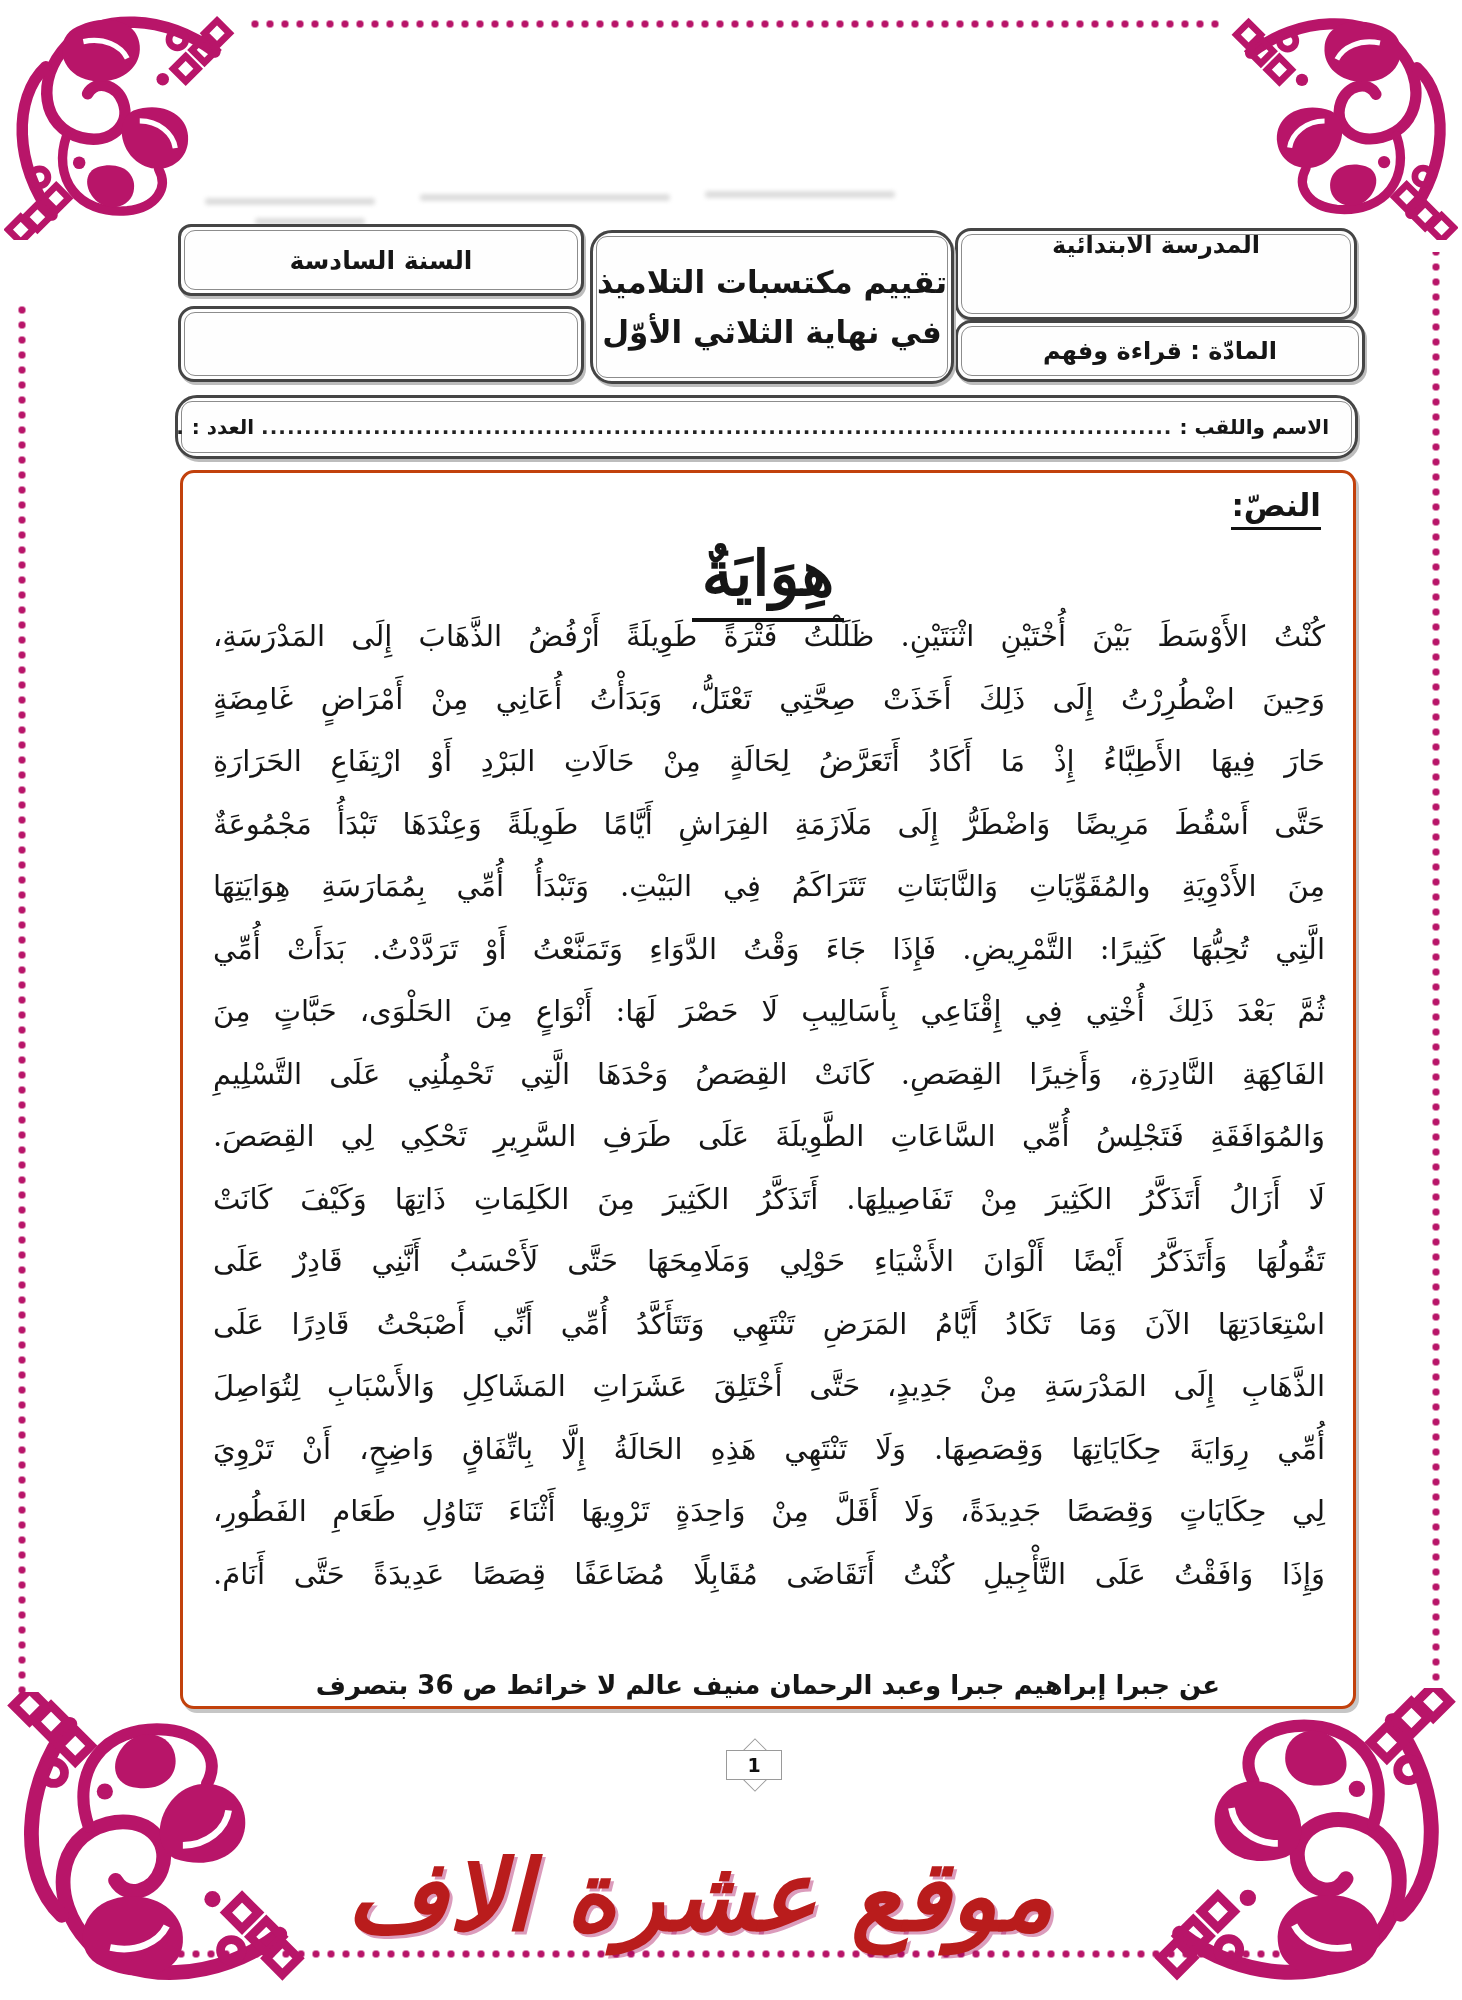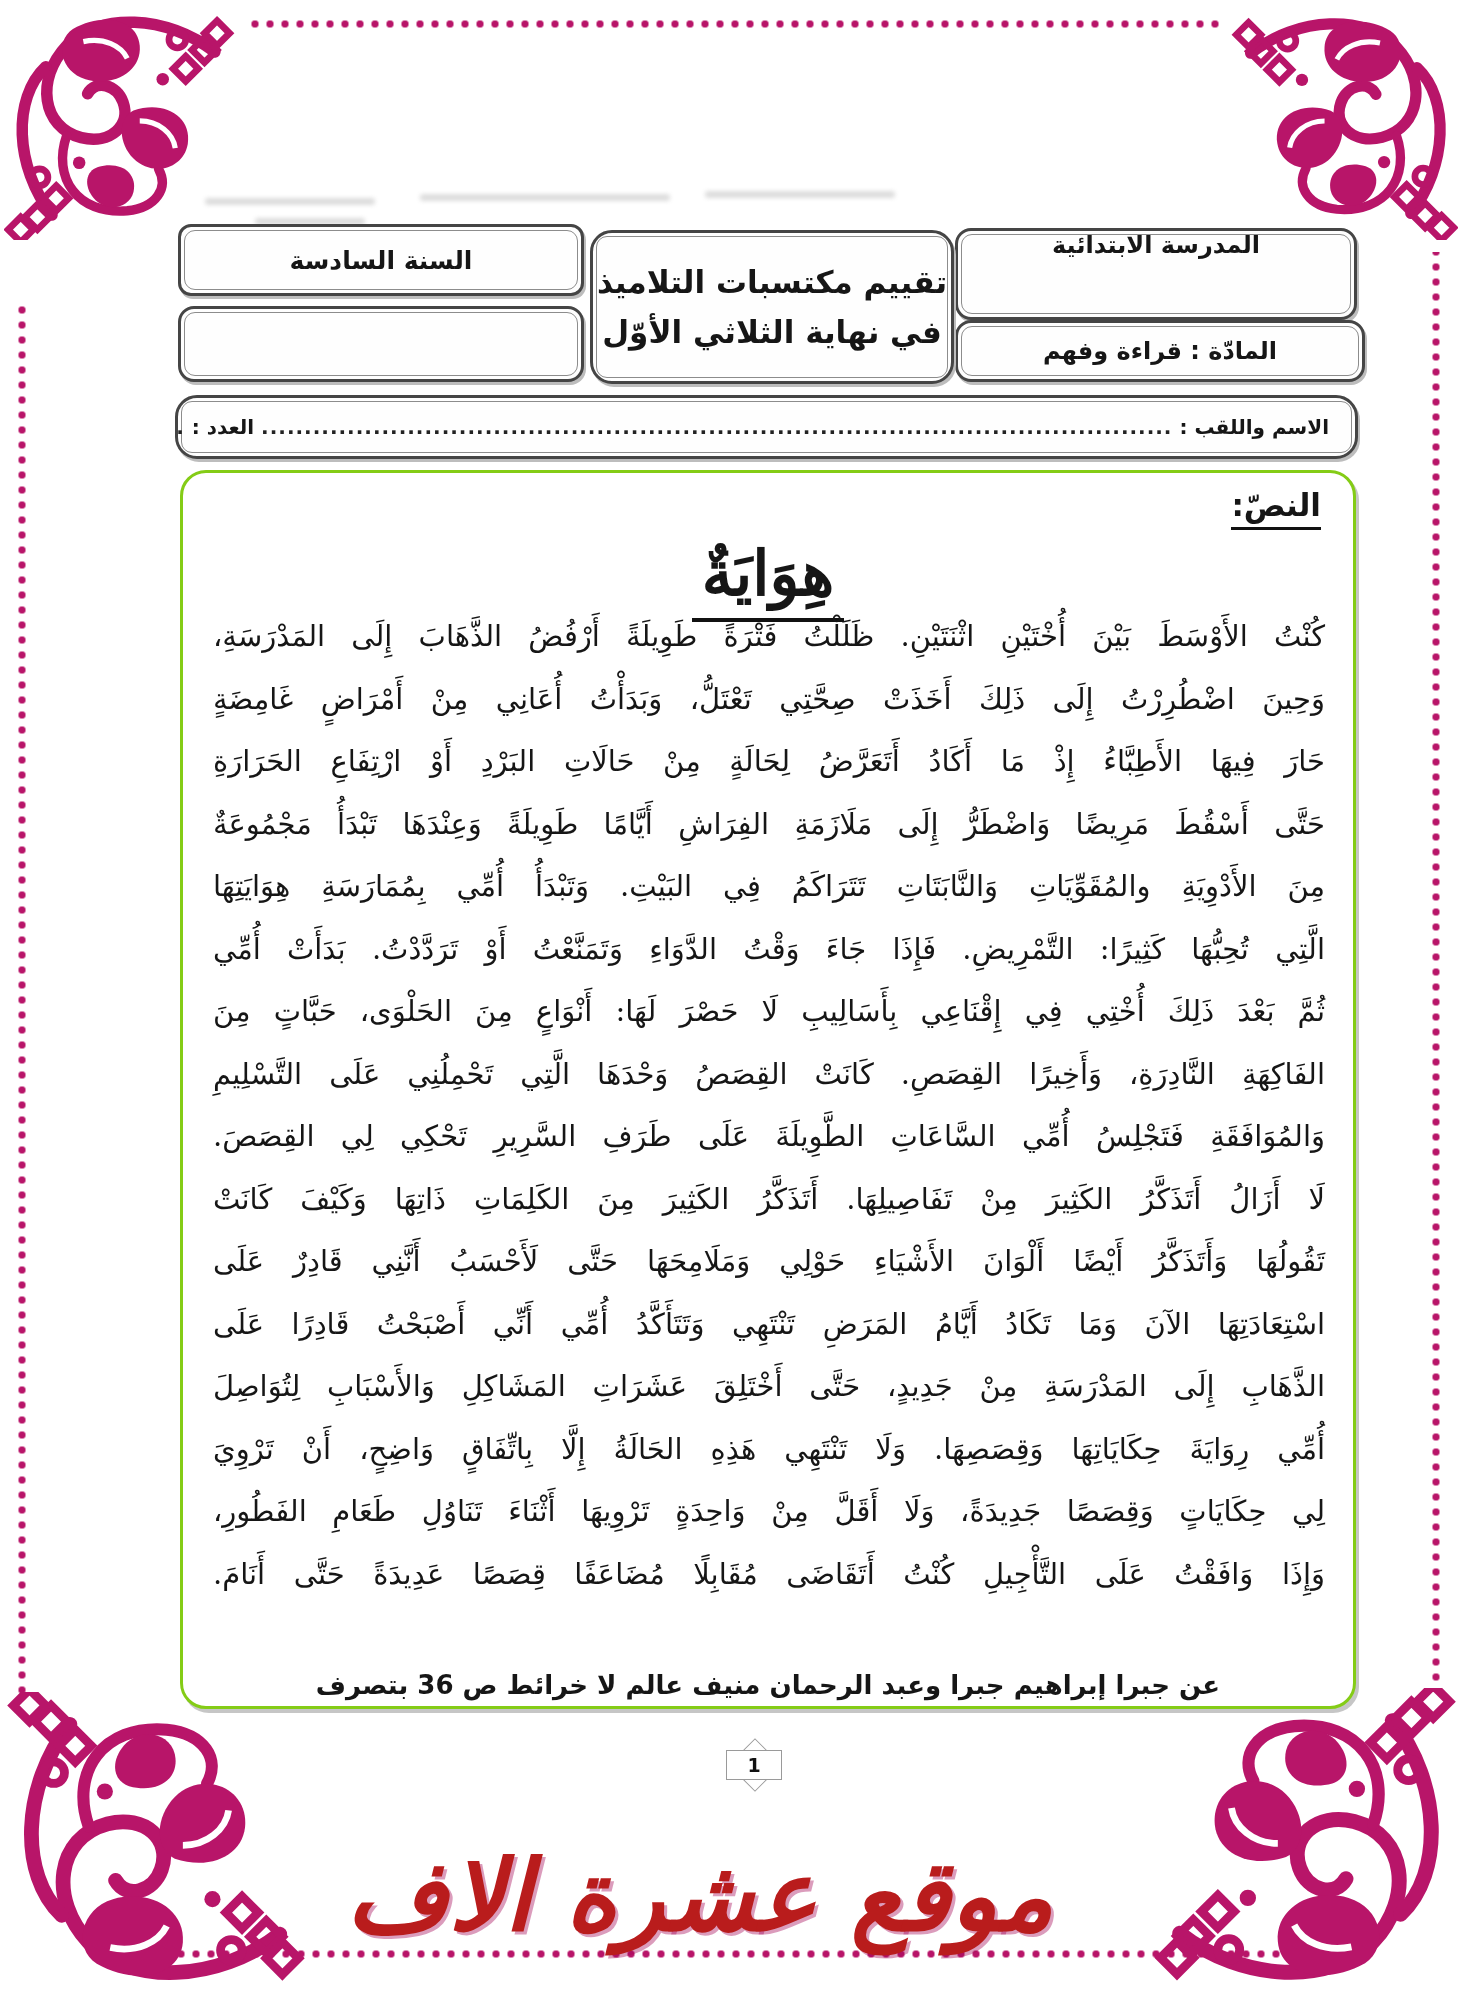--- a/index.html
+++ b/index.html
@@ -14,21 +14,21 @@
   .corner{position:absolute;z-index:2;}
   
   .smudge{position:absolute;background:#8f8f8f;opacity:.3;filter:blur(2px);height:7px;border-radius:3px;}
   
   .box3d{position:absolute;background:#fefefe;border:3px solid #454545;border-radius:16px;
          box-shadow:2px 3px 0 0 #bdbdbd;}
   .box3d::before{content:"";position:absolute;inset:3px;border:1px solid #8c8c8c;border-radius:11px;pointer-events:none;}
   .boxtxt{position:absolute;inset:0;display:flex;align-items:center;justify-content:center;
           direction:rtl;font-weight:bold;text-align:center;}
   .textbox{position:absolute;left:180px;top:470px;width:1170px;height:1233px;background:#fff;
-           border:3px solid #84cc16;border-radius:26px;box-shadow:3px 4px 0 0 #c6c6c6;z-index:3;}
+           border:3px solid #c2410c;border-radius:14px;box-shadow:3px 4px 0 0 #c6c6c6;z-index:3;}
   .nass{position:absolute;top:14px;right:32px;font-size:31px;font-weight:bold;
         border-bottom:3px solid #111;padding-bottom:4px;direction:rtl;}
   .hobby-title{position:absolute;top:56px;left:0;width:100%;text-align:center;}
   .hobby-title span{display:inline-block;font-size:62px;font-weight:bold;
         font-family:"DejaVu Serif",serif;border-bottom:4px solid #111;padding:0 10px 8px 10px;direction:rtl;margin-top:8px;}
   .lines{position:absolute;top:132px;right:28px;left:30px;direction:rtl;
          font-family:"DejaVu Serif",serif;font-size:29px;line-height:62.5px;}
   .tline{text-align:justify;text-align-last:justify;white-space:nowrap;direction:rtl;}
   .attribution{position:absolute;bottom:6px;left:0;width:100%;text-align:center;
         font-size:26px;font-weight:bold;direction:rtl;}

